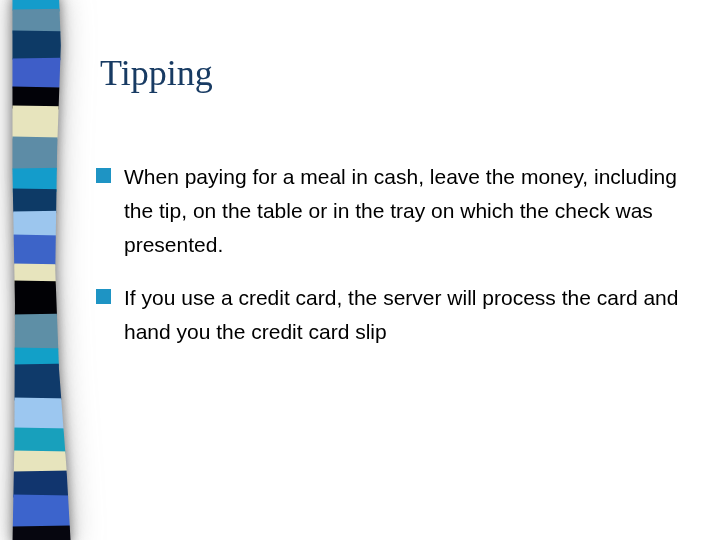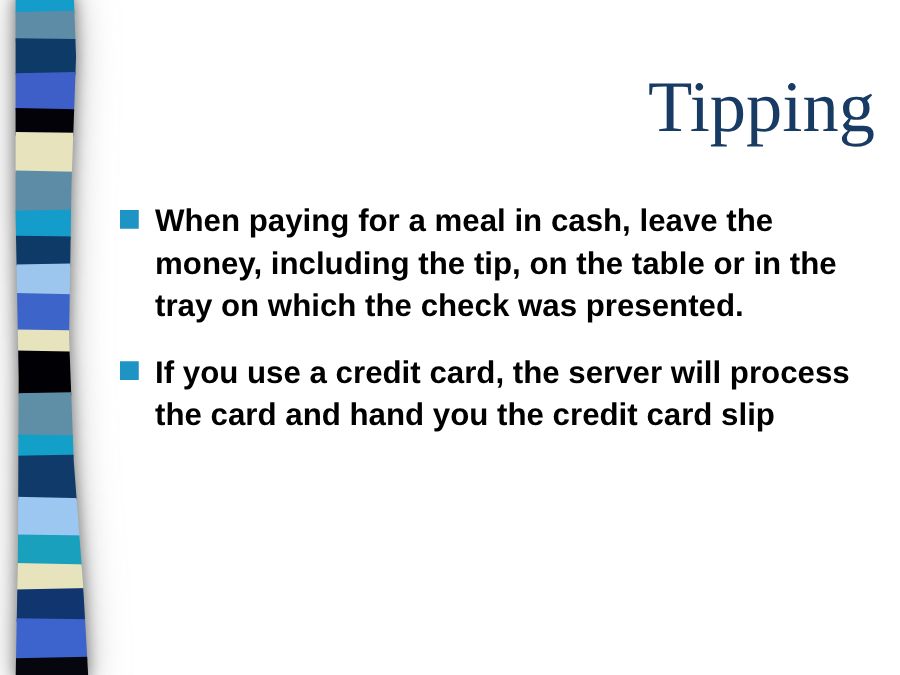--- a/index.html
+++ b/index.html
@@ -33,36 +33,35 @@
   }
   .stripe-segment { width: 100%; margin: -1px 0; }
   .stripe-segment:nth-child(odd)  { transform: rotate(1.1deg); }
   .stripe-segment:nth-child(even) { transform: rotate(-1deg); }
   .stripe-segment:nth-child(3n)   { transform: rotate(0.8deg) translateX(1.5px); }
 
   
   .title {
     position: absolute; left: 100px; right: 20px; top: 54px;
     margin: 0;
-    text-align: right;
+    text-align: left;
     font-family: "Liberation Serif", serif;
     font-weight: 400;
-    font-size: 58px;
+    font-size: 36px;
     line-height: 1.1;
     color: var(--title-color, #183b63);
   }
 
   
   .bullets {
     position: absolute; left: 96px; top: 160px;
     width: 586px;
     margin: 0; padding: 0; list-style: none;
-    font-size: 25px; line-height: 34px;
+    font-size: 21px; line-height: 34px;
     color: var(--body-color, #000000);
-    font-weight: bold;
   }
   .bullet-item { display: flex; align-items: flex-start; }
   .bullet-item + .bullet-item { margin-top: 19px; }
   .bullet-marker {
     flex: 0 0 15px;
     width: 15px; height: 15px;
     margin-top: 8px; margin-right: 13px;
     background: var(--marker-color, #1e94c4);
   }
   .bullet-text { flex: 1; }

